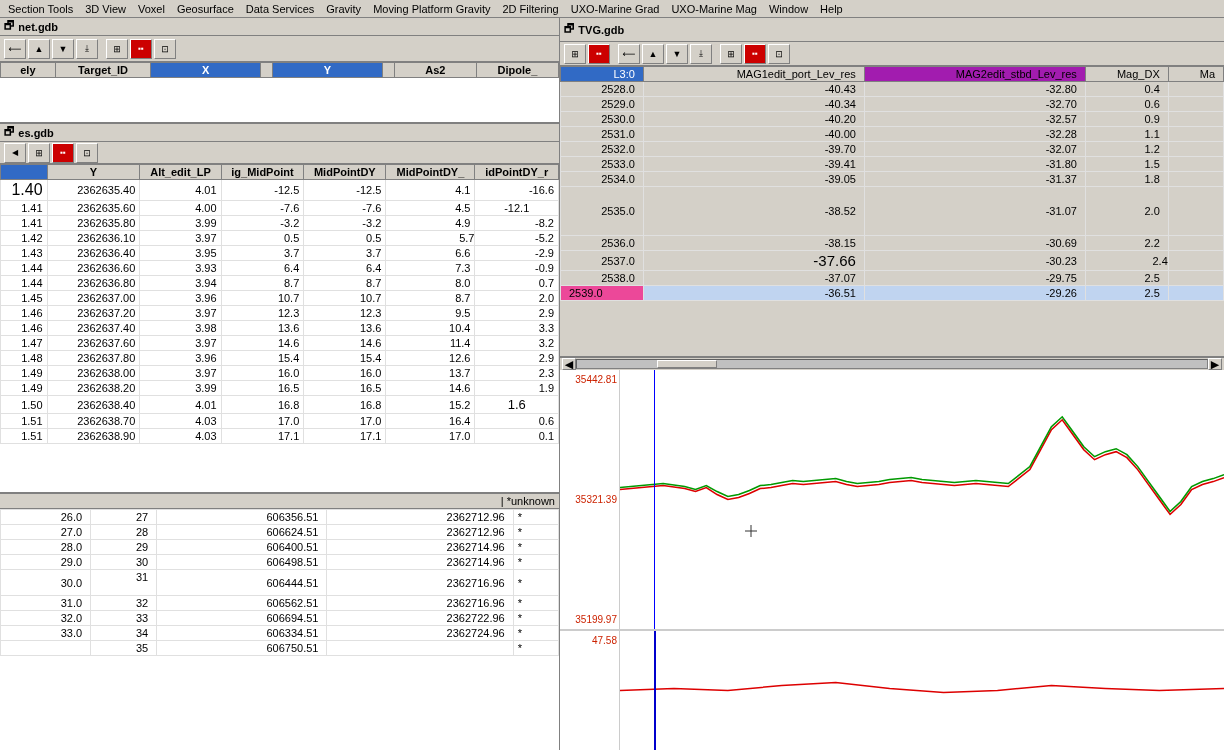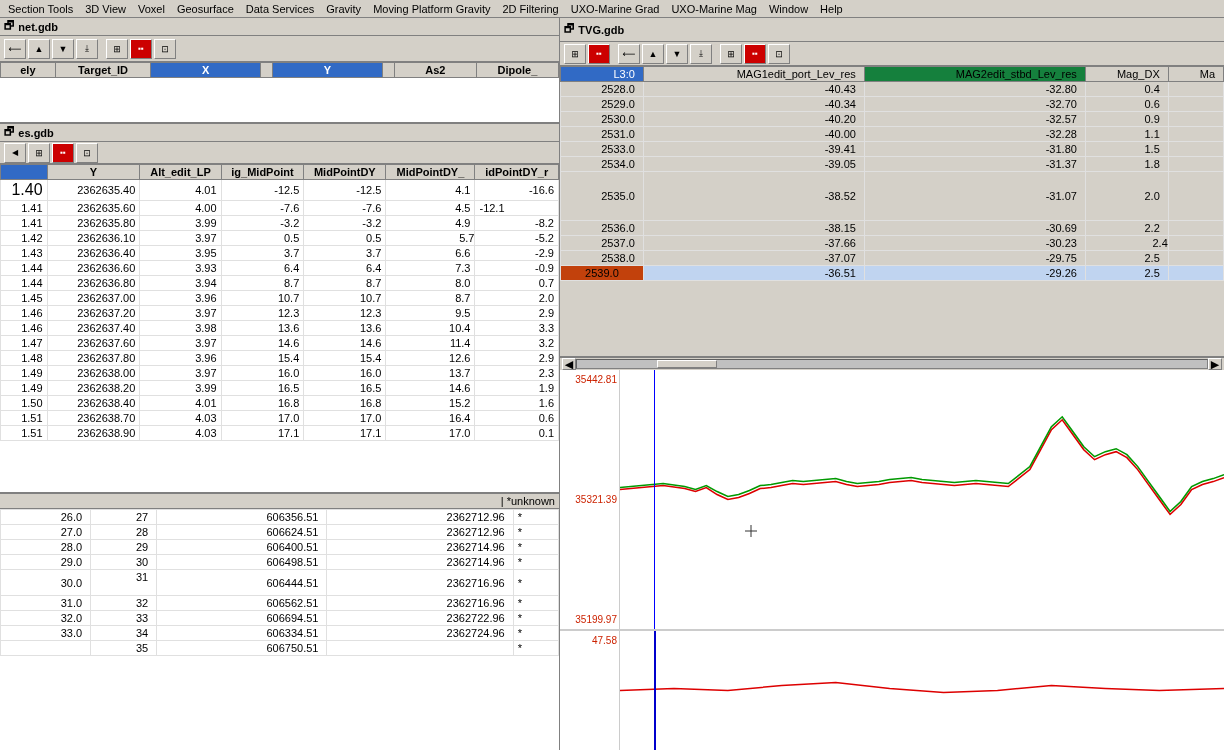--- a/index.html
+++ b/index.html
@@ -305,21 +305,21 @@
                 <td style="border: 1px solid rgb(224, 224, 224); padding: 1px 4px; font-size: 11px; white-space: nowrap; text-align: right;">4.1</td>
                 <td style="border: 1px solid rgb(224, 224, 224); padding: 1px 4px; font-size: 11px; white-space: nowrap; text-align: right;">-16.6</td>
               </tr>
               <tr>
                 <td style="border: 1px solid rgb(224, 224, 224); padding: 1px 4px; font-size: 11px; white-space: nowrap; text-align: right;">1.41</td>
                 <td style="border: 1px solid rgb(224, 224, 224); padding: 1px 4px; font-size: 11px; white-space: nowrap; text-align: right;">2362635.60</td>
                 <td style="border: 1px solid rgb(224, 224, 224); padding: 1px 4px; font-size: 11px; white-space: nowrap; text-align: right;">4.00</td>
                 <td style="border: 1px solid rgb(224, 224, 224); padding: 1px 4px; font-size: 11px; white-space: nowrap; text-align: right;">-7.6</td>
                 <td style="border: 1px solid rgb(224, 224, 224); padding: 1px 4px; font-size: 11px; white-space: nowrap; text-align: right;">-7.6</td>
                 <td style="border: 1px solid rgb(224, 224, 224); padding: 1px 4px; font-size: 11px; white-space: nowrap; text-align: right;">4.5</td>
-                <td style="border: 1px solid rgb(224, 224, 224); padding: 1px 4px; font-size: 11px; white-space: nowrap; text-align: left;">-12.1</td>
+                <td style="border: 1px solid rgb(224, 224, 224); padding: 1px 4px; font-size: 11px; white-space: nowrap; text-align: center;">-12.1</td>
               </tr>
               <tr>
                 <td style="border: 1px solid rgb(224, 224, 224); padding: 1px 4px; font-size: 11px; white-space: nowrap; text-align: right;">1.41</td>
                 <td style="border: 1px solid rgb(224, 224, 224); padding: 1px 4px; font-size: 11px; white-space: nowrap; text-align: right;">2362635.80</td>
                 <td style="border: 1px solid rgb(224, 224, 224); padding: 1px 4px; font-size: 11px; white-space: nowrap; text-align: right;">3.99</td>
                 <td style="border: 1px solid rgb(224, 224, 224); padding: 1px 4px; font-size: 11px; white-space: nowrap; text-align: right;">-3.2</td>
                 <td style="border: 1px solid rgb(224, 224, 224); padding: 1px 4px; font-size: 11px; white-space: nowrap; text-align: right;">-3.2</td>
                 <td style="border: 1px solid rgb(224, 224, 224); padding: 1px 4px; font-size: 11px; white-space: nowrap; text-align: right;">4.9</td>
                 <td style="border: 1px solid rgb(224, 224, 224); padding: 1px 4px; font-size: 11px; white-space: nowrap; text-align: right;">-8.2</td>
               </tr>
@@ -422,21 +422,21 @@
                 <td style="border: 1px solid rgb(224, 224, 224); padding: 1px 4px; font-size: 11px; white-space: nowrap; text-align: right;">14.6</td>
                 <td style="border: 1px solid rgb(224, 224, 224); padding: 1px 4px; font-size: 11px; white-space: nowrap; text-align: right;">1.9</td>
               </tr>
               <tr>
                 <td style="border: 1px solid rgb(224, 224, 224); padding: 1px 4px; font-size: 11px; white-space: nowrap; text-align: right;">1.50</td>
                 <td style="border: 1px solid rgb(224, 224, 224); padding: 1px 4px; font-size: 11px; white-space: nowrap; text-align: right;">2362638.40</td>
                 <td style="border: 1px solid rgb(224, 224, 224); padding: 1px 4px; font-size: 11px; white-space: nowrap; text-align: right;">4.01</td>
                 <td style="border: 1px solid rgb(224, 224, 224); padding: 1px 4px; font-size: 11px; white-space: nowrap; text-align: right;">16.8</td>
                 <td style="border: 1px solid rgb(224, 224, 224); padding: 1px 4px; font-size: 11px; white-space: nowrap; text-align: right;">16.8</td>
                 <td style="border: 1px solid rgb(224, 224, 224); padding: 1px 4px; font-size: 11px; white-space: nowrap; text-align: right;">15.2</td>
-                <td style="border: 1px solid rgb(224, 224, 224); padding: 1px 4px; font-size: 11px; white-space: nowrap; text-align: right;">1.6</td>
+                <td style="border: 1px solid rgb(224, 224, 224); padding: 1px 4px; font-size: 13px; white-space: nowrap; text-align: center;">1.6</td>
               </tr>
               <tr>
                 <td style="border: 1px solid rgb(224, 224, 224); padding: 1px 4px; font-size: 11px; white-space: nowrap; text-align: right;">1.51</td>
                 <td style="border: 1px solid rgb(224, 224, 224); padding: 1px 4px; font-size: 11px; white-space: nowrap; text-align: right;">2362638.70</td>
                 <td style="border: 1px solid rgb(224, 224, 224); padding: 1px 4px; font-size: 11px; white-space: nowrap; text-align: right;">4.03</td>
                 <td style="border: 1px solid rgb(224, 224, 224); padding: 1px 4px; font-size: 11px; white-space: nowrap; text-align: right;">17.0</td>
                 <td style="border: 1px solid rgb(224, 224, 224); padding: 1px 4px; font-size: 11px; white-space: nowrap; text-align: right;">17.0</td>
                 <td style="border: 1px solid rgb(224, 224, 224); padding: 1px 4px; font-size: 11px; white-space: nowrap; text-align: right;">16.4</td>
                 <td style="border: 1px solid rgb(224, 224, 224); padding: 1px 4px; font-size: 11px; white-space: nowrap; text-align: right;">0.6</td>
               </tr>
@@ -551,21 +551,21 @@
       <div class="tb-btn">⊡</div>
     </div>
 
     <div class="table-section">
       <div style="overflow:auto;height:100%;">
         <table class="tvg-table">
           <thead>
             <tr>
               <th style="background:#316ac5;color:white;border:1px solid #808080;padding:1px 8px;text-align:right;min-width:60px;">L3:0</th>
               <th style="background:#d4d0c8;border:1px solid #808080;padding:1px 8px;text-align:right;min-width:160px;">MAG1edit_port_Lev_res</th>
-              <th style="background:#15803d;border:1px solid #808080;padding:1px 8px;text-align:right;min-width:160px;">MAG2edit_stbd_Lev_res</th>
+              <th style="background:#a21caf;border:1px solid #808080;padding:1px 8px;text-align:right;min-width:160px;">MAG2edit_stbd_Lev_res</th>
               <th style="background:#d4d0c8;border:1px solid #808080;padding:1px 8px;text-align:right;min-width:60px;">Mag_DX</th>
               <th style="background:#d4d0c8;border:1px solid #808080;padding:1px 8px;text-align:right;min-width:40px;">Ma</th>
             </tr>
           </thead>
           <tbody id="tvg-tbody">
           <tr>
                 <td style="border: 1px solid rgb(224, 224, 224); padding: 1px 8px; font-size: 11px; white-space: nowrap; text-align: right;">2528.0</td>
                 <td style="border: 1px solid rgb(224, 224, 224); padding: 1px 8px; font-size: 11px; white-space: nowrap; text-align: right;">-40.43</td>
                 <td style="border: 1px solid rgb(224, 224, 224); padding: 1px 8px; font-size: 11px; white-space: nowrap; text-align: right;">-32.80</td>
                 <td style="border: 1px solid rgb(224, 224, 224); padding: 1px 8px; font-size: 11px; white-space: nowrap; text-align: right;">0.4</td>
@@ -586,20 +586,27 @@
                 <td style="border: 1px solid rgb(224, 224, 224); padding: 1px 8px; font-size: 11px; white-space: nowrap; text-align: right;"></td>
               </tr>
               <tr>
                 <td style="border: 1px solid rgb(224, 224, 224); padding: 1px 8px; font-size: 11px; white-space: nowrap; text-align: right;">2531.0</td>
                 <td style="border: 1px solid rgb(224, 224, 224); padding: 1px 8px; font-size: 11px; white-space: nowrap; text-align: right;">-40.00</td>
                 <td style="border: 1px solid rgb(224, 224, 224); padding: 1px 8px; font-size: 11px; white-space: nowrap; text-align: right;">-32.28</td>
                 <td style="border: 1px solid rgb(224, 224, 224); padding: 1px 8px; font-size: 11px; white-space: nowrap; text-align: right;">1.1</td>
                 <td style="border: 1px solid rgb(224, 224, 224); padding: 1px 8px; font-size: 11px; white-space: nowrap; text-align: right;"></td>
               </tr>
               <tr>
+                <td style="border: 1px solid rgb(224, 224, 224); padding: 1px 8px; font-size: 11px; white-space: nowrap; text-align: right;">2532.0</td>
+                <td style="border: 1px solid rgb(224, 224, 224); padding: 1px 8px; font-size: 11px; white-space: nowrap; text-align: right;">-39.70</td>
+                <td style="border: 1px solid rgb(224, 224, 224); padding: 1px 8px; font-size: 11px; white-space: nowrap; text-align: right;">-32.07</td>
+                <td style="border: 1px solid rgb(224, 224, 224); padding: 1px 8px; font-size: 11px; white-space: nowrap; text-align: right;">1.2</td>
+                <td style="border: 1px solid rgb(224, 224, 224); padding: 1px 8px; font-size: 11px; white-space: nowrap; text-align: right;"></td>
+              </tr>
+              <tr>
                 <td style="border: 1px solid rgb(224, 224, 224); padding: 1px 8px; font-size: 11px; white-space: nowrap; text-align: right;">2533.0</td>
                 <td style="border: 1px solid rgb(224, 224, 224); padding: 1px 8px; font-size: 11px; white-space: nowrap; text-align: right;">-39.41</td>
                 <td style="border: 1px solid rgb(224, 224, 224); padding: 1px 8px; font-size: 11px; white-space: nowrap; text-align: right;">-31.80</td>
                 <td style="border: 1px solid rgb(224, 224, 224); padding: 1px 8px; font-size: 11px; white-space: nowrap; text-align: right;">1.5</td>
                 <td style="border: 1px solid rgb(224, 224, 224); padding: 1px 8px; font-size: 11px; white-space: nowrap; text-align: right;"></td>
               </tr>
               <tr>
                 <td style="border: 1px solid rgb(224, 224, 224); padding: 1px 8px; font-size: 11px; white-space: nowrap; text-align: right;">2534.0</td>
                 <td style="border: 1px solid rgb(224, 224, 224); padding: 1px 8px; font-size: 11px; white-space: nowrap; text-align: right;">-39.05</td>
                 <td style="border: 1px solid rgb(224, 224, 224); padding: 1px 8px; font-size: 11px; white-space: nowrap; text-align: right;">-31.37</td>
@@ -615,34 +622,34 @@
               </tr>
               <tr>
                 <td style="border: 1px solid rgb(224, 224, 224); padding: 1px 8px; font-size: 11px; white-space: nowrap; text-align: right;">2536.0</td>
                 <td style="border: 1px solid rgb(224, 224, 224); padding: 1px 8px; font-size: 11px; white-space: nowrap; text-align: right;">-38.15</td>
                 <td style="border: 1px solid rgb(224, 224, 224); padding: 1px 8px; font-size: 11px; white-space: nowrap; text-align: right;">-30.69</td>
                 <td style="border: 1px solid rgb(224, 224, 224); padding: 1px 8px; font-size: 11px; white-space: nowrap; text-align: right;">2.2</td>
                 <td style="border: 1px solid rgb(224, 224, 224); padding: 1px 8px; font-size: 11px; white-space: nowrap; text-align: right;"></td>
               </tr>
               <tr>
                 <td style="border: 1px solid rgb(224, 224, 224); padding: 1px 8px; font-size: 11px; white-space: nowrap; text-align: right;">2537.0</td>
-                <td style="border: 1px solid rgb(224, 224, 224); padding: 1px 8px; font-size: 11px; white-space: nowrap; text-align: right;">-37.66</td>
+                <td style="border: 1px solid rgb(224, 224, 224); padding: 1px 8px; font-size: 15px; white-space: nowrap; text-align: right;">-37.66</td>
                 <td style="border: 1px solid rgb(224, 224, 224); padding: 1px 8px; font-size: 11px; white-space: nowrap; text-align: right;">-30.23</td>
                 <td style="border: 1px solid rgb(224, 224, 224); padding: 1px 0; font-size: 11px; white-space: nowrap; text-align: right;">2.4</td>
                 <td style="border: 1px solid rgb(224, 224, 224); padding: 1px 8px; font-size: 11px; white-space: nowrap; text-align: right;"></td>
               </tr>
               <tr>
                 <td style="border: 1px solid rgb(224, 224, 224); padding: 1px 8px; font-size: 11px; white-space: nowrap; text-align: right;">2538.0</td>
                 <td style="border: 1px solid rgb(224, 224, 224); padding: 1px 8px; font-size: 11px; white-space: nowrap; text-align: right;">-37.07</td>
                 <td style="border: 1px solid rgb(224, 224, 224); padding: 1px 8px; font-size: 11px; white-space: nowrap; text-align: right;">-29.75</td>
                 <td style="border: 1px solid rgb(224, 224, 224); padding: 1px 8px; font-size: 11px; white-space: nowrap; text-align: right;">2.5</td>
                 <td style="border: 1px solid rgb(224, 224, 224); padding: 1px 8px; font-size: 11px; white-space: nowrap; text-align: right;"></td>
               </tr>
               <tr style="background: rgb(192, 212, 240);">
-                <td style="border: 1px solid rgb(224, 224, 224); padding: 1px 8px; font-size: 11px; white-space: nowrap; text-align: center; background: #c2410c;">2539.0</td>
+                <td style="border: 1px solid rgb(224, 224, 224); padding: 1px 8px; font-size: 11px; white-space: nowrap; text-align: left; background: #ec4899;">2539.0</td>
                 <td style="border: 1px solid rgb(224, 224, 224); padding: 1px 8px; font-size: 11px; white-space: nowrap; text-align: right; background: rgb(192, 212, 240);">-36.51</td>
                 <td style="border: 1px solid rgb(224, 224, 224); padding: 1px 8px; font-size: 11px; white-space: nowrap; text-align: right; background: rgb(192, 212, 240);">-29.26</td>
                 <td style="border: 1px solid rgb(224, 224, 224); padding: 1px 8px; font-size: 11px; white-space: nowrap; text-align: right; background: rgb(192, 212, 240);">2.5</td>
                 <td style="border: 1px solid rgb(224, 224, 224); padding: 1px 8px; font-size: 11px; white-space: nowrap; text-align: right; background: rgb(192, 212, 240);"></td>
               </tr>
             </tbody>
         </table>
       </div>
     </div>
 

